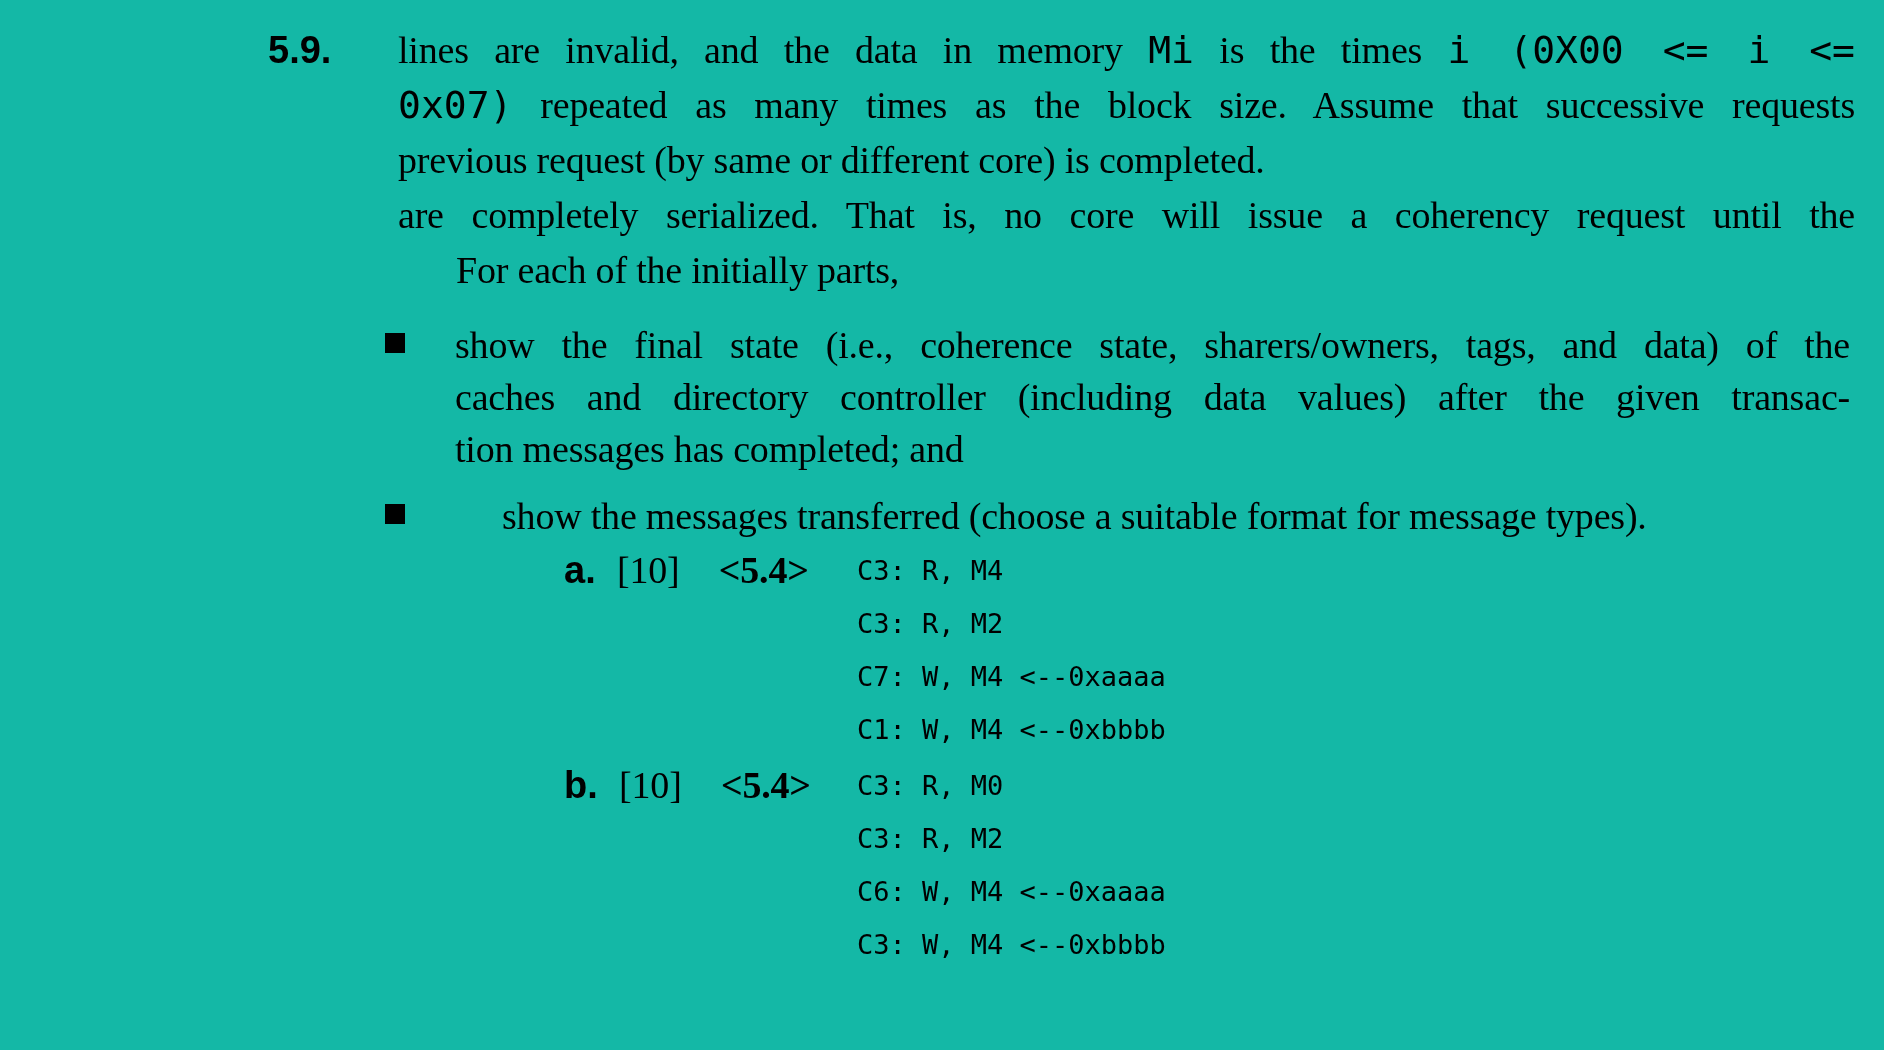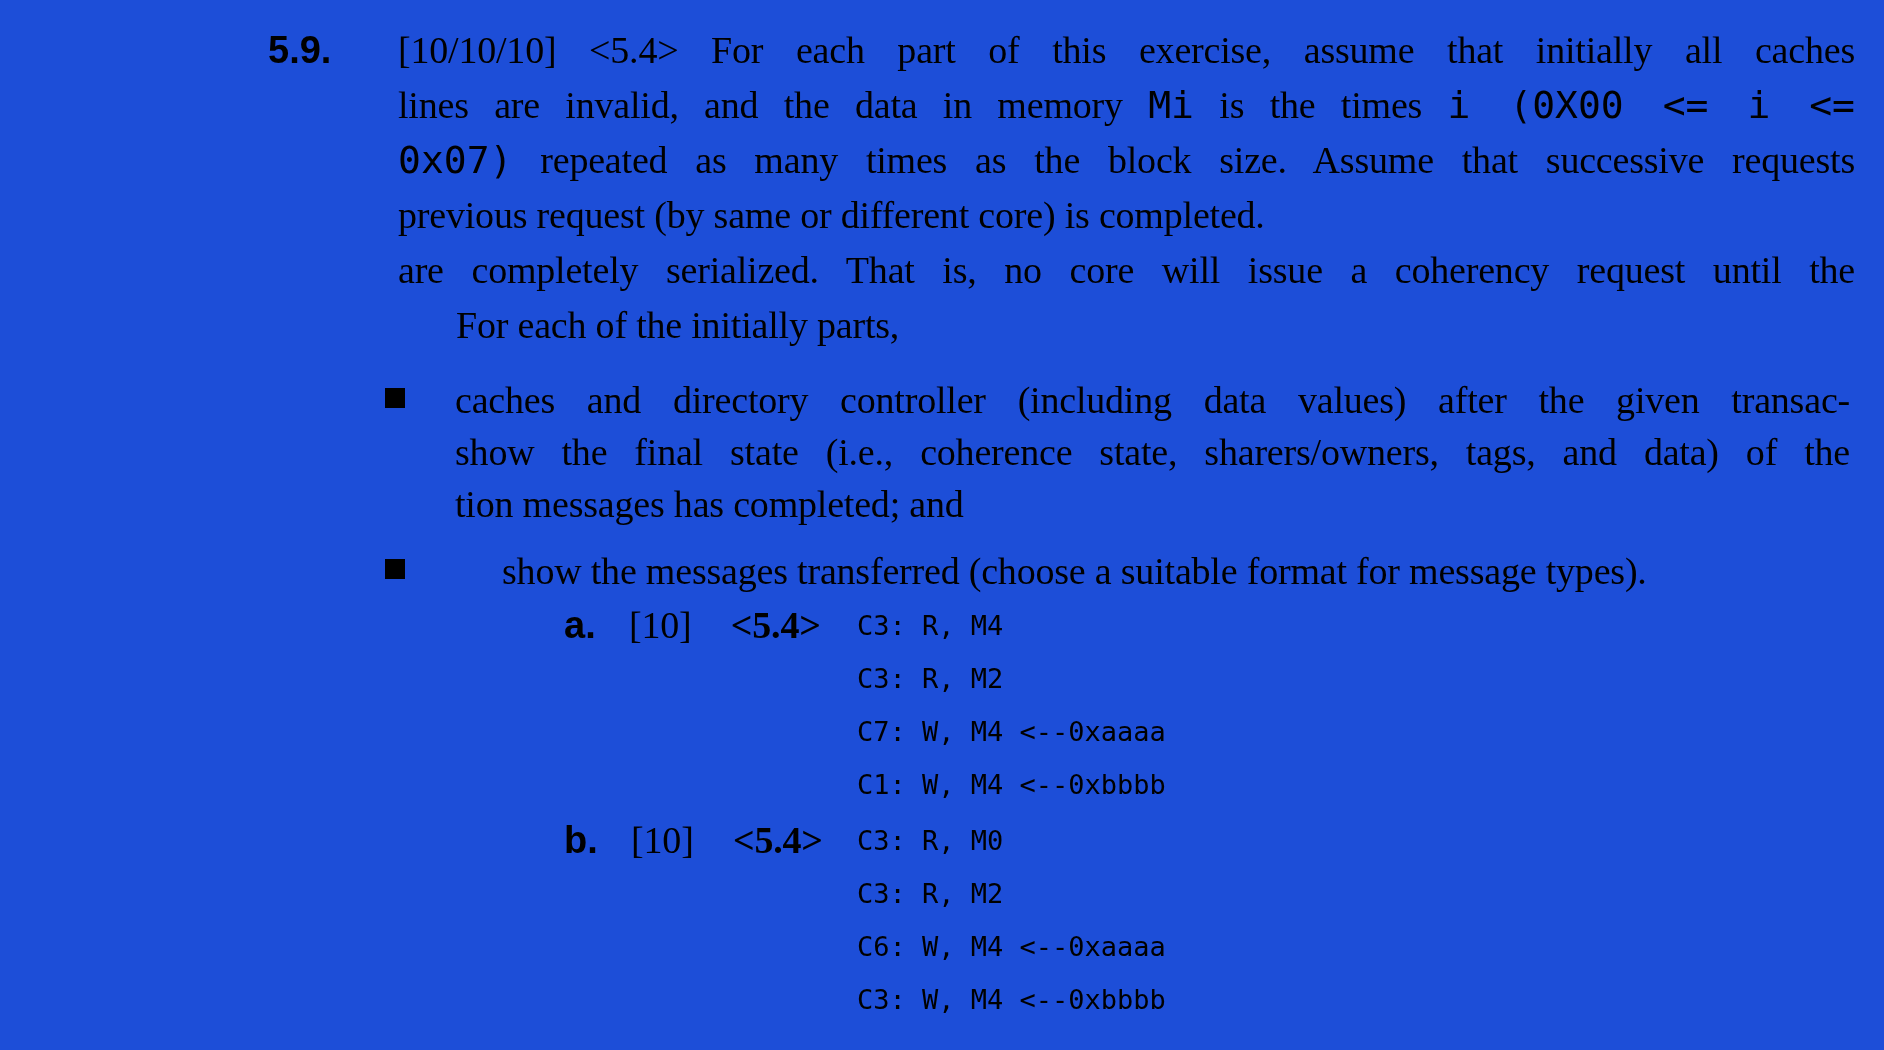--- a/index.html
+++ b/index.html
@@ -1,19 +1,19 @@
 <!DOCTYPE html>
 <html><head>
 <meta charset="utf-8">
 <style>
   html,body{margin:0;padding:0;background:#ffffff;}
   .page{
     position:relative;
     width:1884px;height:1050px;
-    background:#1d4ed8;color:#000000;
+    background:#14b8a6;color:#000000;
     font-family:"Liberation Serif",serif;
     font-size:38px;
     letter-spacing:-0.2px;
     overflow:hidden;
   }
   .exercise{display:flex;padding:23px 0 0 268px;}
   .numcol{
     flex:0 0 130px;width:130px;
     font-family:"Liberation Sans",sans-serif;
     font-weight:bold;line-height:55px;letter-spacing:0;
@@ -34,21 +34,21 @@
     background:#000;margin:14px 50px 0 -13px;
   }
   .btext{flex:0 0 1395px;width:1395px;}
   .btext .line{line-height:52px;}
 
   .parts{margin-top:2px;margin-left:62px;}
   .part{display:flex;}
   .part + .part{margin-top:3px;}
   .plabel{flex:0 0 293px;width:293px;line-height:53px;white-space:nowrap;}
   .letter{font-family:"Liberation Sans",sans-serif;font-weight:bold;letter-spacing:0;}
-  .points{margin-left:24px;}
+  .points{margin-left:12px;}
   .secref{margin-left:30px;font-weight:bold;}
   .pcode{flex:1 1 auto;}
   .code-line,.pcode{
     font-family:"DejaVu Sans Mono",monospace;
     font-size:27px;letter-spacing:0;
   }
   .code-line{line-height:53px;white-space:pre;}
 
   .f-s{font-family:"Liberation Serif",serif;}
   .f-m{font-family:"DejaVu Sans Mono",monospace;letter-spacing:0;}
@@ -57,35 +57,34 @@
 <body>
 
 <div class="page">
   <div class="exercise">
 
     <div class="numcol">5.9.</div>
 
     <div class="bodycol">
 
       <div class="intro">
-          <div class="line jl"><span class="f-s">[10/10/10] &lt;5.4&gt; For each part of this exercise, assume that initially all caches</span></div>
           <div class="line jl"><span class="f-s">lines are invalid, and the data in memory </span><span class="f-m">Mi</span><span class="f-s"> is the times </span><span class="f-m">i (0X00 &lt;= i &lt;=</span></div>
           <div class="line jl"><span class="f-m">0x07)</span><span class="f-s"> repeated as many times as the block size. Assume that successive requests</span></div>
           <div class="line last"><span class="f-s">previous request (by same or different core) is completed.</span></div>
           <div class="line jl"><span class="f-s">are completely serialized. That is, no core will issue a coherency request until the</span></div>
           <div class="line last indent"><span class="f-s">For each of the initially parts,</span></div>
         </div>
 
       <div class="bullets">
 
         <div class="bullet-item">
           <div class="sq"></div>
           <div class="btext">
+              <div class="line jl"><span class="f-s">show the final state (i.e., coherence state, sharers/owners, tags, and data) of the</span></div>
               <div class="line jl"><span class="f-s">caches and directory controller (including data values) after the given transac-</span></div>
-              <div class="line jl"><span class="f-s">show the final state (i.e., coherence state, sharers/owners, tags, and data) of the</span></div>
               <div class="line last"><span class="f-s">tion messages has completed; and</span></div>
             </div>
         </div>
 
         <div class="bullet-item">
           <div class="sq"></div>
           <div class="btext">
             <div>
                 <div class="line last"><span class="f-s">show the messages transferred (choose a suitable format for message types).</span></div>
               </div>

